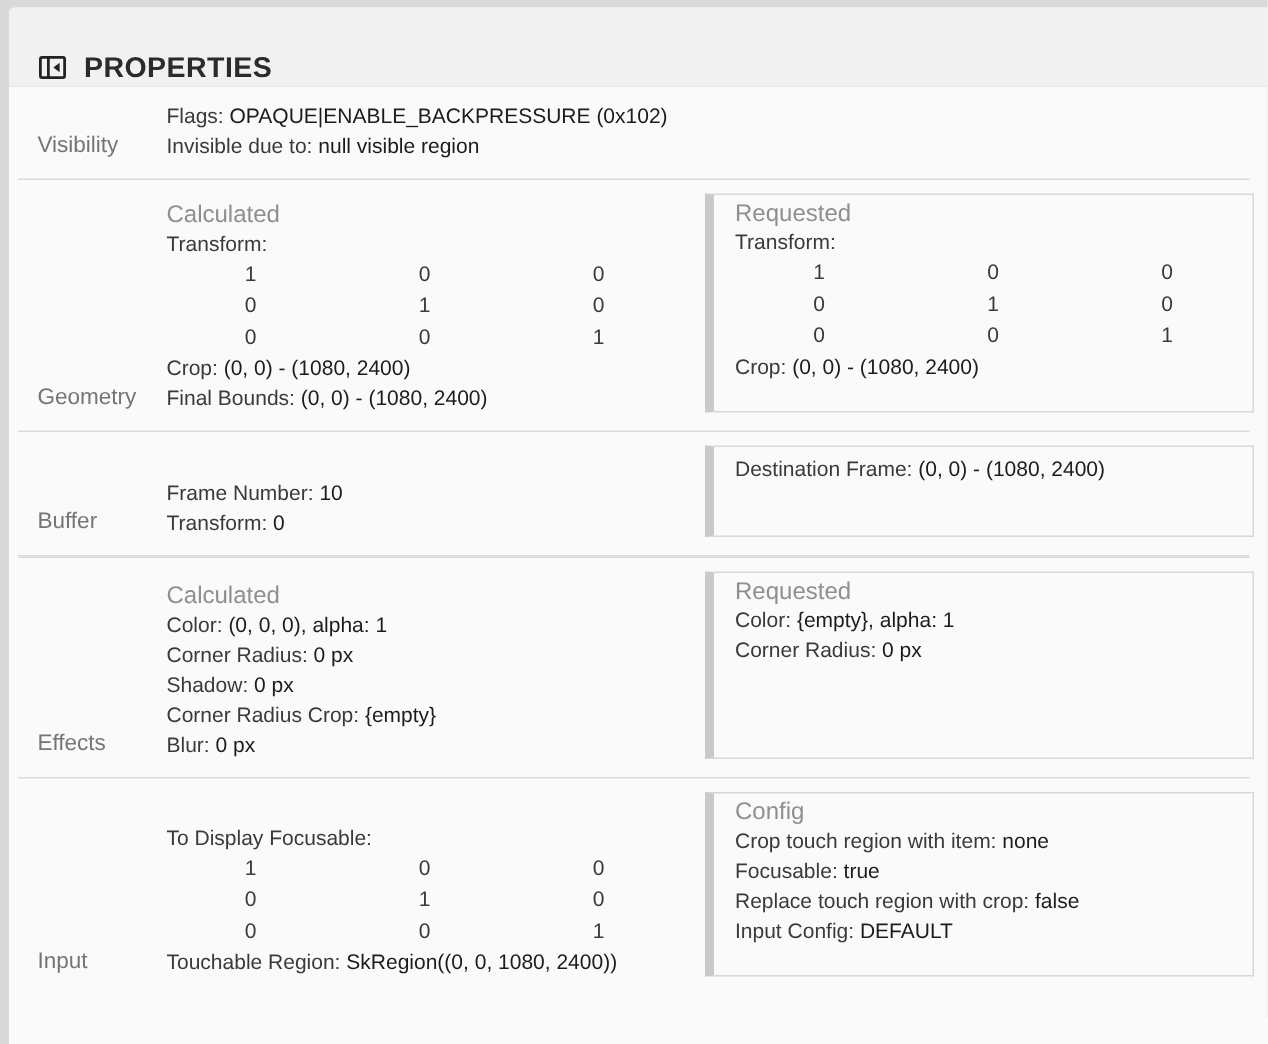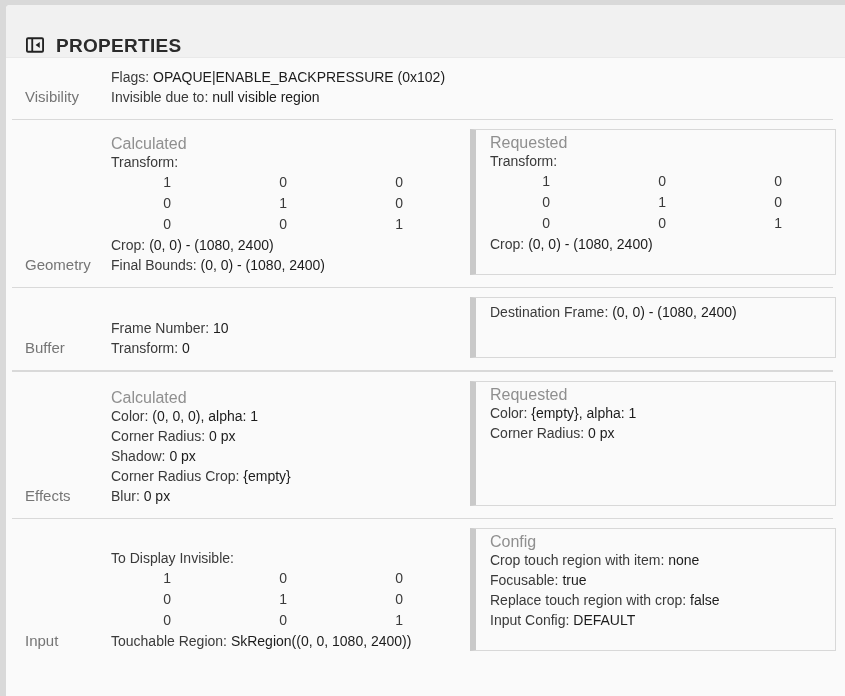--- a/index.html
+++ b/index.html
@@ -189,21 +189,21 @@
       <div class="kv"><span>Color:</span> <b>{empty}, alpha: 1</b></div>
       <div class="kv"><span>Corner Radius:</span> <b>0 px</b></div>
     </div>
   </div>
 
   <div class="divider"></div>
 
   <div class="section">
     <div class="sec-label">Input</div>
     <div class="left-col">
-      <div class="plain">To Display Invisible:</div>
+      <div class="plain">To Display Focusable:</div>
       <div class="matrix">
         <span>1</span>
           <span>0</span>
           <span>0</span>
         <span>0</span>
           <span>1</span>
           <span>0</span>
         <span>0</span>
           <span>0</span>
           <span>1</span>

